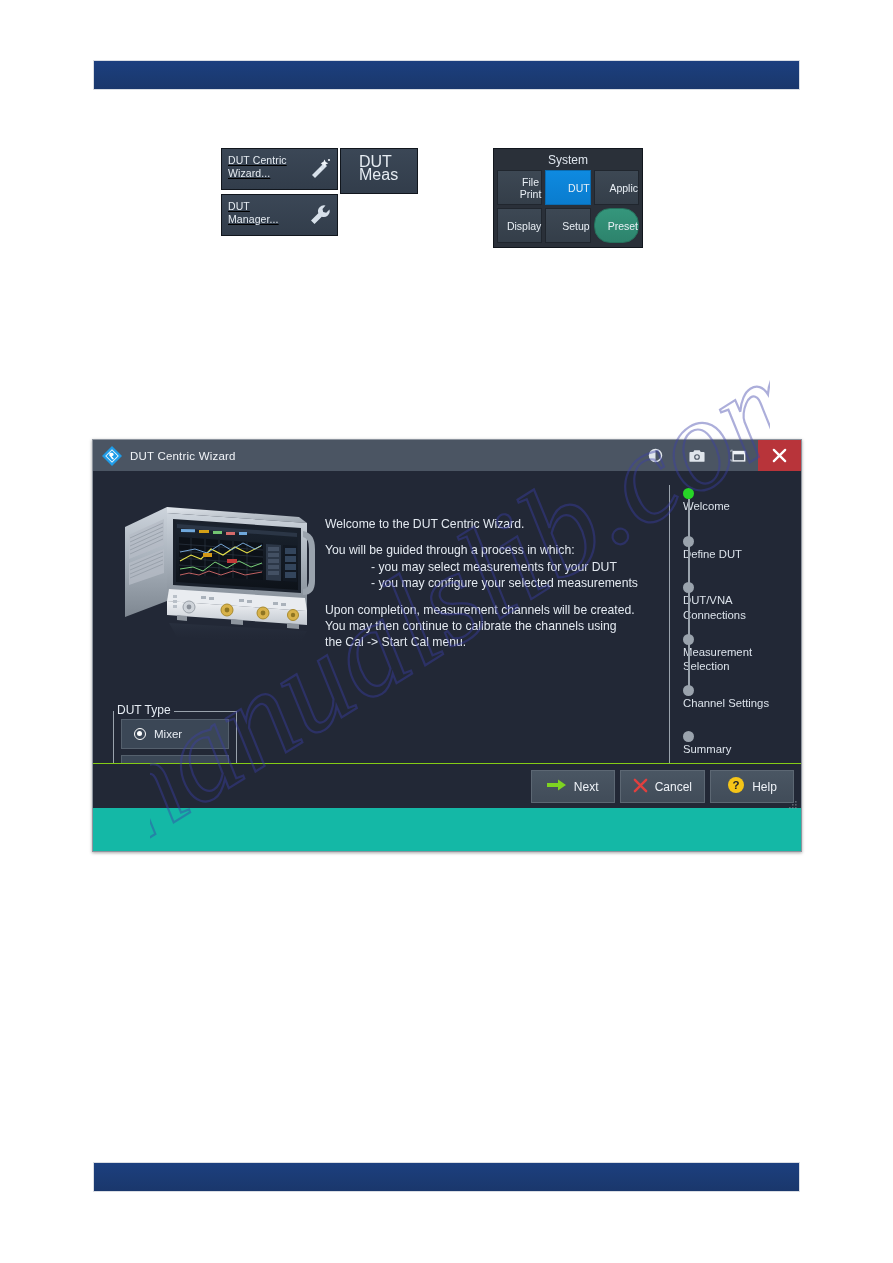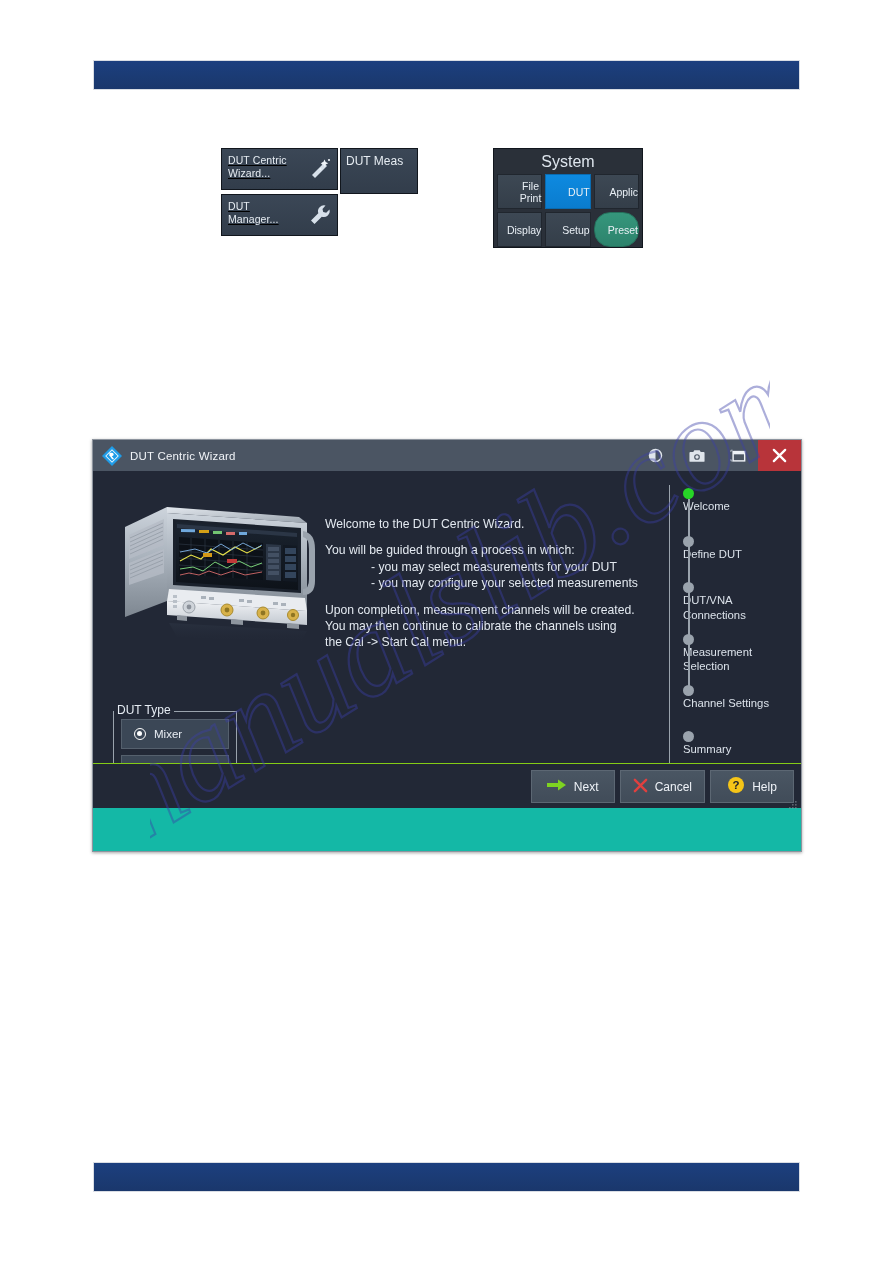--- a/index.html
+++ b/index.html
@@ -48,34 +48,34 @@
     transform: translateY(-50%);
     width: 24px; height: 24px;
     color: #cfd8e2;
   }
   .sk-right {
     position: absolute; left: 119px; top: 0;
     width: 78px; height: 46px;
     background: linear-gradient(180deg, #3b4756 0%, #323d4b 100%);
     border: 1px solid #11161d;
     color: #e6ecf2;
-    font-size: 12px; line-height: 13px;
-    padding: 6px 5px;
+    font-size: 16px; line-height: 13px;
+    padding: 6px 18px;
   }
 
   
   .system-panel {
     position: absolute; left: 493px; top: 148px;
     width: 150px; height: 100px;
     background: #2a3039;
     border: 1px solid #11161d;
     padding: 3px;
   }
   .system-title {
-    color: #dfe6ee; font-size: 16px;
+    color: #dfe6ee; font-size: 12px;
     text-align: center; padding: 1px 0 3px;
   }
   .system-grid {
     display: grid;
     grid-template-columns: repeat(3, 1fr);
     gap: 3px;
   }
   .hk {
     height: 35px;
     display: flex; align-items: center; justify-content: flex-end;

